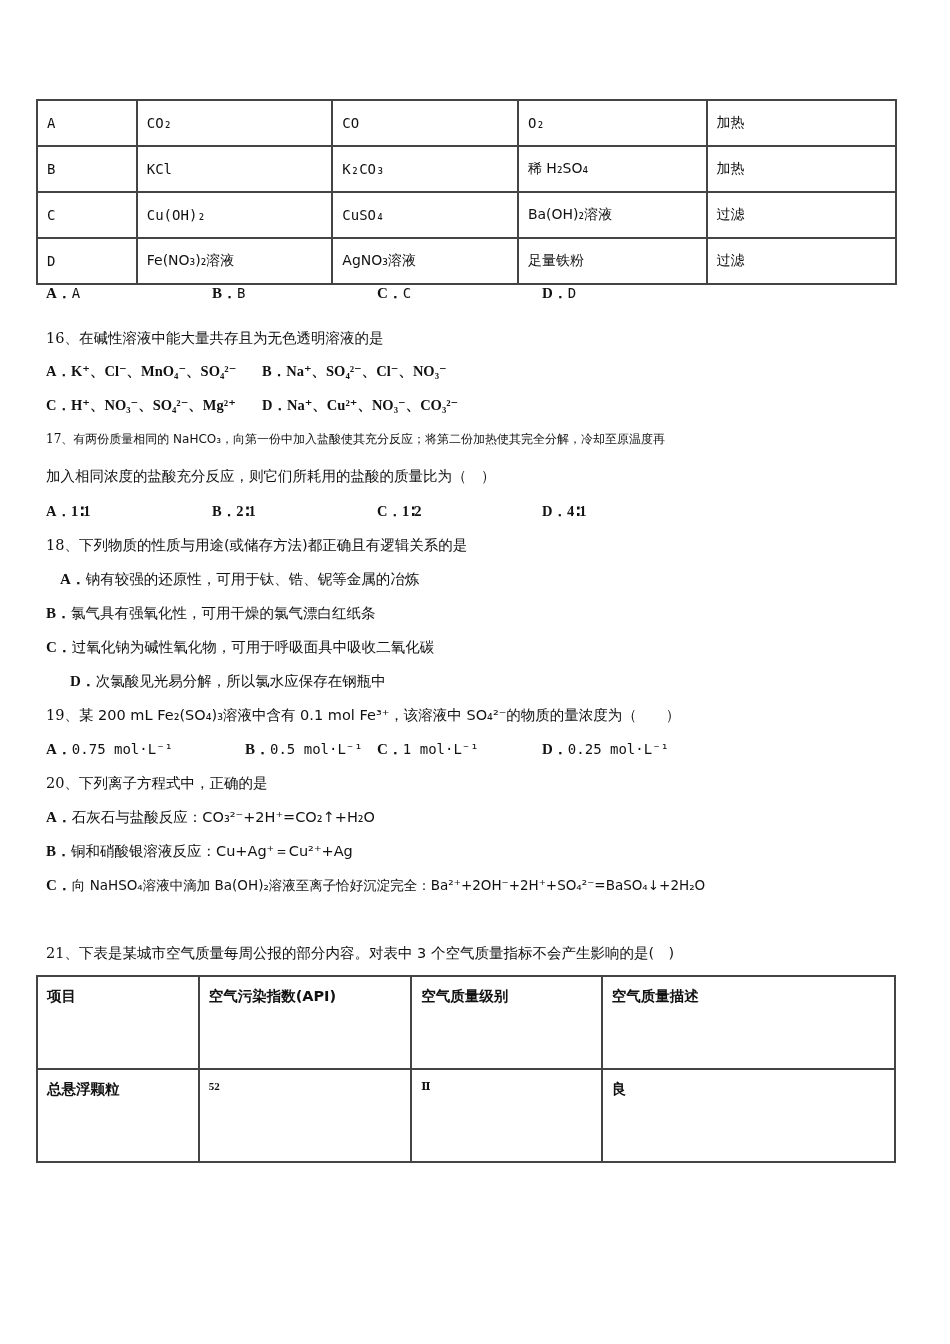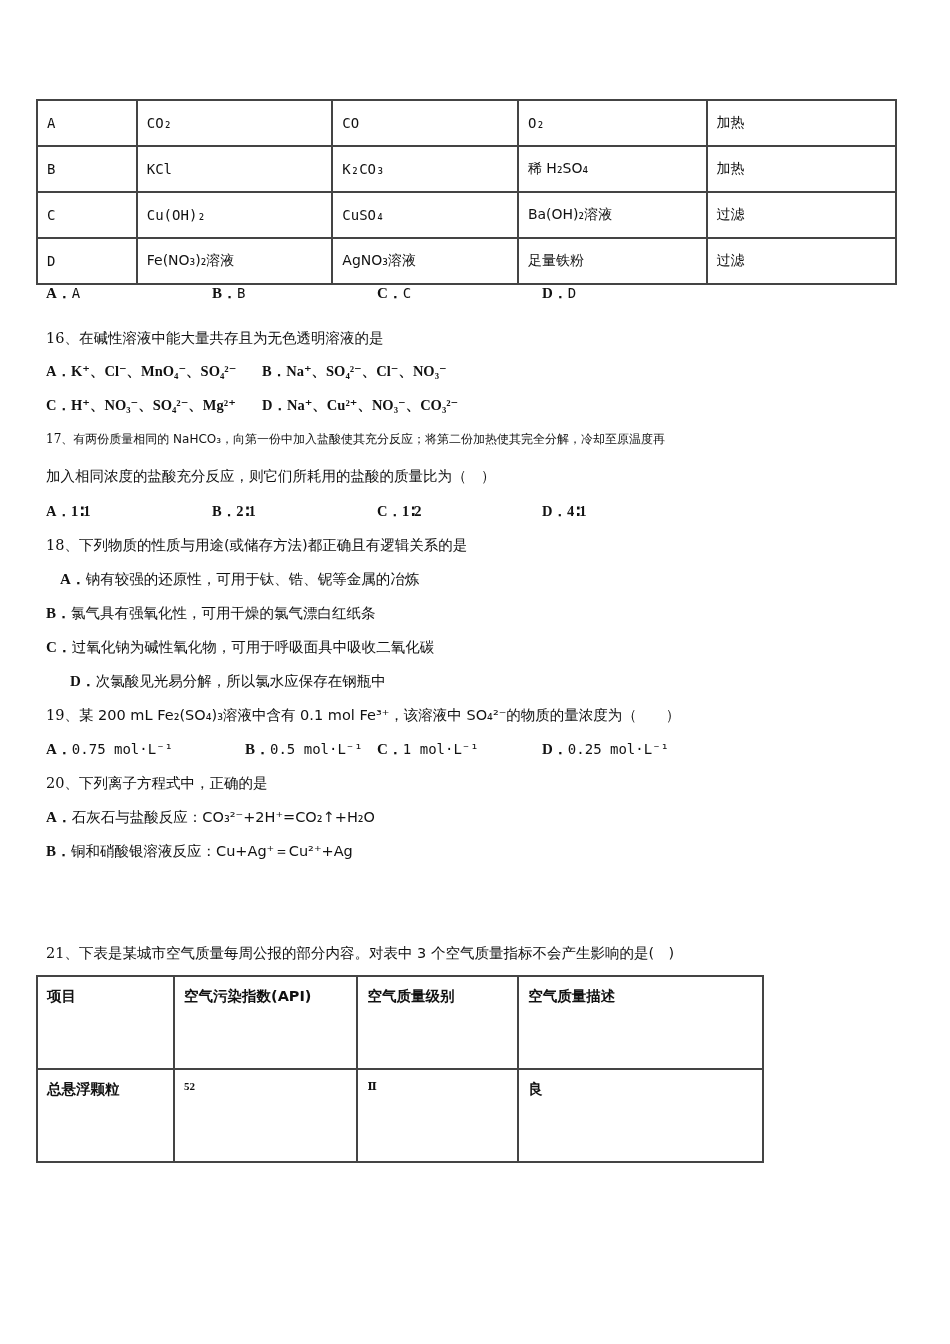--- a/index.html
+++ b/index.html
@@ -8,21 +8,21 @@
   .page { position: absolute; left: 0; top: 0; width: 950px; height: 1344px; }
   table.t1 { position: absolute; left: 36px; top: 99px; width: 861px; border-collapse: collapse; }
   table.t1 td { border: 2px solid #444; height: 44px; padding: 0 0 0 9px; vertical-align: middle;
                 font-size: 14px; font-family: "DejaVu Sans Mono", "Liberation Mono", monospace; }
   table.t1 td.cn { font-family: "DejaVu Sans", "Liberation Sans", sans-serif; }
   .line { position: absolute; left: 46px; font-size: 14.5px; white-space: nowrap; font-family: "DejaVu Sans", "Liberation Sans", sans-serif; }
   .b { font-weight: bold; font-family: "Liberation Serif", "DejaVu Serif", serif; font-size: 15px; }
   .num { font-family: "DejaVu Serif", "Liberation Serif", serif; font-weight: normal; }
   .opt { position: absolute; white-space: nowrap; font-size: 14.5px; }
   .mono { font-family: "DejaVu Sans Mono", "Liberation Mono", monospace; font-size: 14px; }
-  table.t2 { position: absolute; left: 36px; top: 975px; width: 728px; border-collapse: collapse; border-radius: 32px; }
+  table.t2 { position: absolute; left: 36px; top: 975px; width: 860px; border-collapse: collapse; border-radius: 32px; }
   table.t2 td { border: 2px solid #444; height: 81px; vertical-align: top; padding: 10px 0 0 9px;
                 font-size: 14.5px; font-weight: bold; font-family: "DejaVu Sans", "Liberation Sans", sans-serif; }
   table.t2 td.n { font-family: "Liberation Serif", "DejaVu Serif", serif; font-size: 11px; }
 </style>
 </head>
 <body>
 
 <div class="page">
 
   <table class="t1">
@@ -101,20 +101,21 @@
   <div class="line" style="top:740px; left:0; width:950px;">
     <span class="opt" style="left:46px;"><span class="b">A．</span><span class="mono">0.75 mol·L⁻¹</span></span>
     <span class="opt" style="left:212px;margin-left:33px;"><span class="b">B．</span><span class="mono">0.5 mol·L⁻¹</span></span>
     <span class="opt" style="left:377px;"><span class="b">C．</span><span class="mono">1 mol·L⁻¹</span></span>
     <span class="opt" style="left:542px;"><span class="b">D．</span><span class="mono">0.25 mol·L⁻¹</span></span>
   </div>
 
   <div class="line" style="top:774px;"><span class="num">20、</span><span>下列离子方程式中，正确的是</span></div>
   <div class="line" style="top:808px;"><span class="b">A．</span><span>石灰石与盐酸反应：CO₃²⁻+2H⁺=CO₂↑+H₂O</span></div>
   <div class="line" style="top:842px;"><span class="b">B．</span><span>铜和硝酸银溶液反应：Cu+Ag⁺＝Cu²⁺+Ag</span></div>
+  <div class="line" style="top:876px; font-size:13.5px;"><span class="b">C．</span><span>向 NaHSO₄溶液中滴加 Ba(OH)₂溶液至离子恰好沉淀完全：Ba²⁺+2OH⁻+2H⁺+SO₄²⁻=BaSO₄↓+2H₂O</span></div>
 
   <div class="line" style="top:944px;"><span class="num">21、</span><span>下表是某城市空气质量每周公报的部分内容。对表中 3 个空气质量指标不会产生影响的是(　)</span></div>
 
   <table class="t2">
     <colgroup>
         <col style="width:162px">
         <col style="width:213px">
         <col style="width:191px">
         <col style="width:294px">
       </colgroup>

